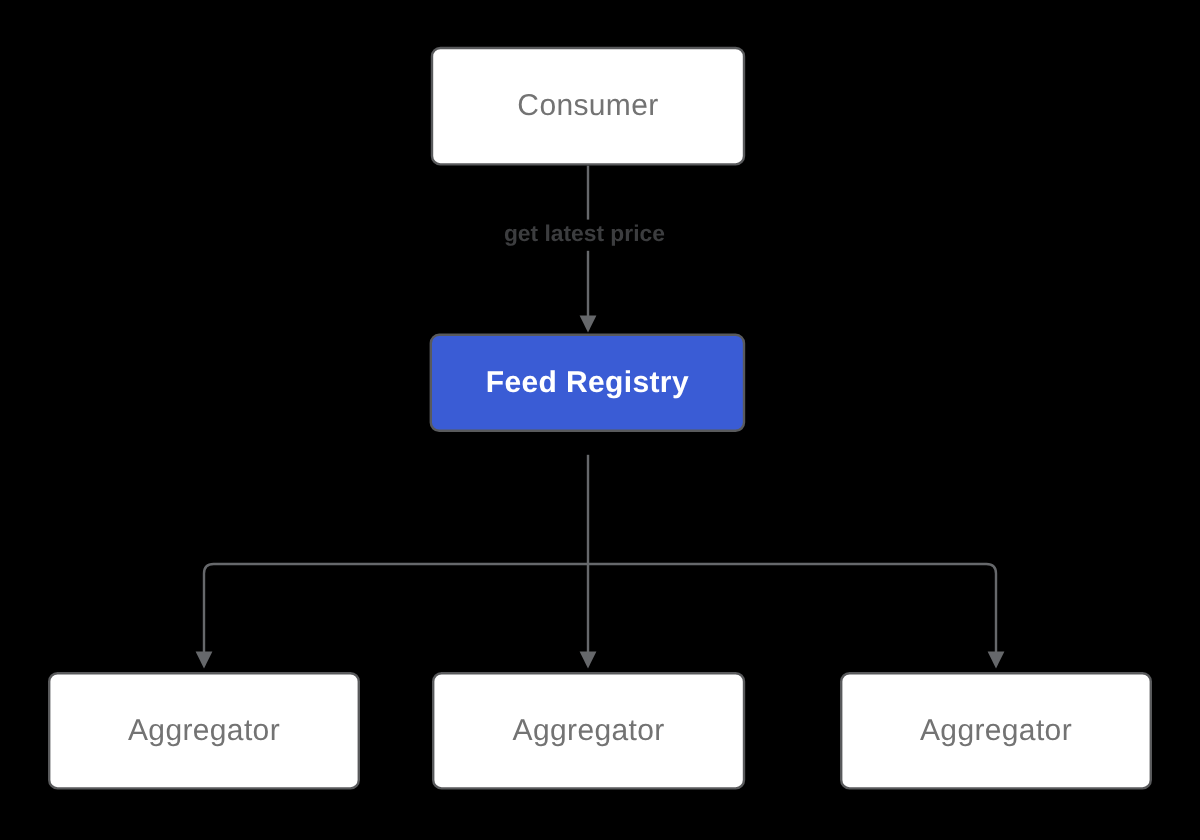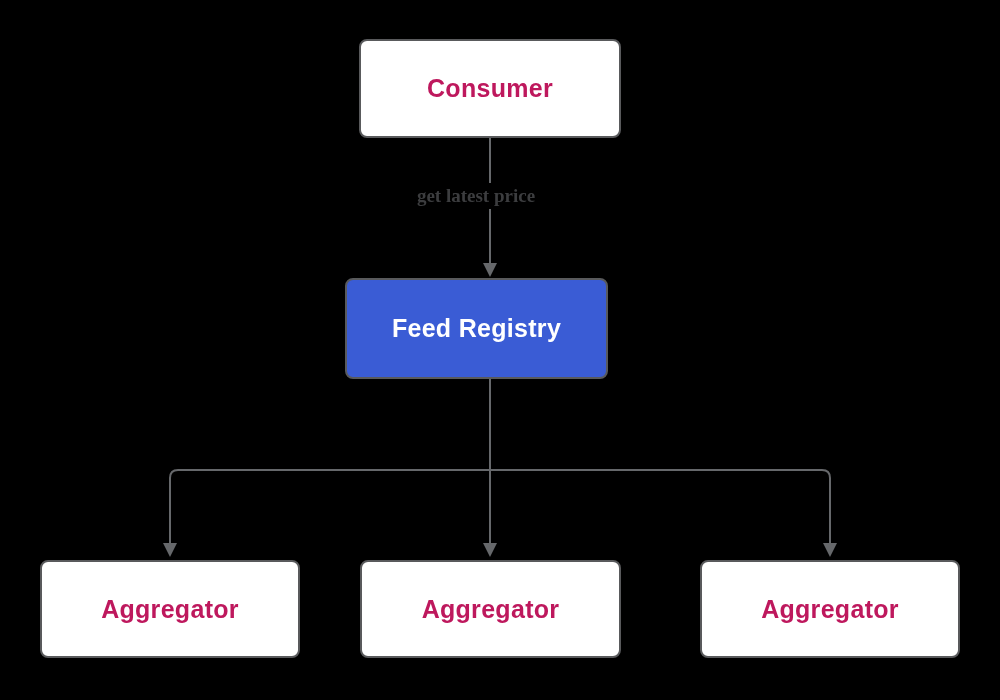--- a/index.html
+++ b/index.html
@@ -21,50 +21,49 @@
     top: 0;
     width: 1000px;
     height: 700px;
   }
   .node {
     position: absolute;
     box-sizing: border-box;
     border: 2px solid #595a5c;
     border-radius: 8px;
     background: #ffffff;
-    color: #be185d;
+    color: #737373;
     display: flex;
     align-items: center;
     justify-content: center;
     font-size: 25px;
     letter-spacing: 0.3px;
     white-space: nowrap;
-    font-weight: bold;
   }
   .node.highlight {
     background: #3a5cd5;
     color: #ffffff;
     font-weight: bold;
   }
   #node-consumer      { left: 359px; top: 39px;  width: 262px; height: 99px;  }
-  #node-feed-registry { left: 345px; top: 278px; width: 263px; height: 101px; }
+  #node-feed-registry { left: 358px; top: 278px; width: 263px; height: 82px; }
   #node-aggregator-1  { left: 40px;  top: 560px; width: 260px; height: 98px;  }
   #node-aggregator-2  { left: 360px; top: 560px; width: 261px; height: 98px;  }
   #node-aggregator-3  { left: 700px; top: 560px; width: 260px; height: 98px;  }
   .edge-label {
     position: absolute;
     transform: translate(-50%, -50%);
     background: #000000;
     padding: 2px 6px;
     font-size: 19px;
     font-weight: bold;
     color: #3c3d3f;
     white-space: nowrap;
   }
-  #edge-label-1 { left: 476px; top: 196px; font-family: Liberation Serif, serif; }
+  #edge-label-1 { left: 487px; top: 196px; }
   #edge-label-2 { left: 490px; top: 424px; }
   .edge-path {
     stroke: #66686b;
     stroke-width: 2;
     fill: none;
   }
   .arrowhead {
     fill: #66686b;
     stroke: none;
   }

